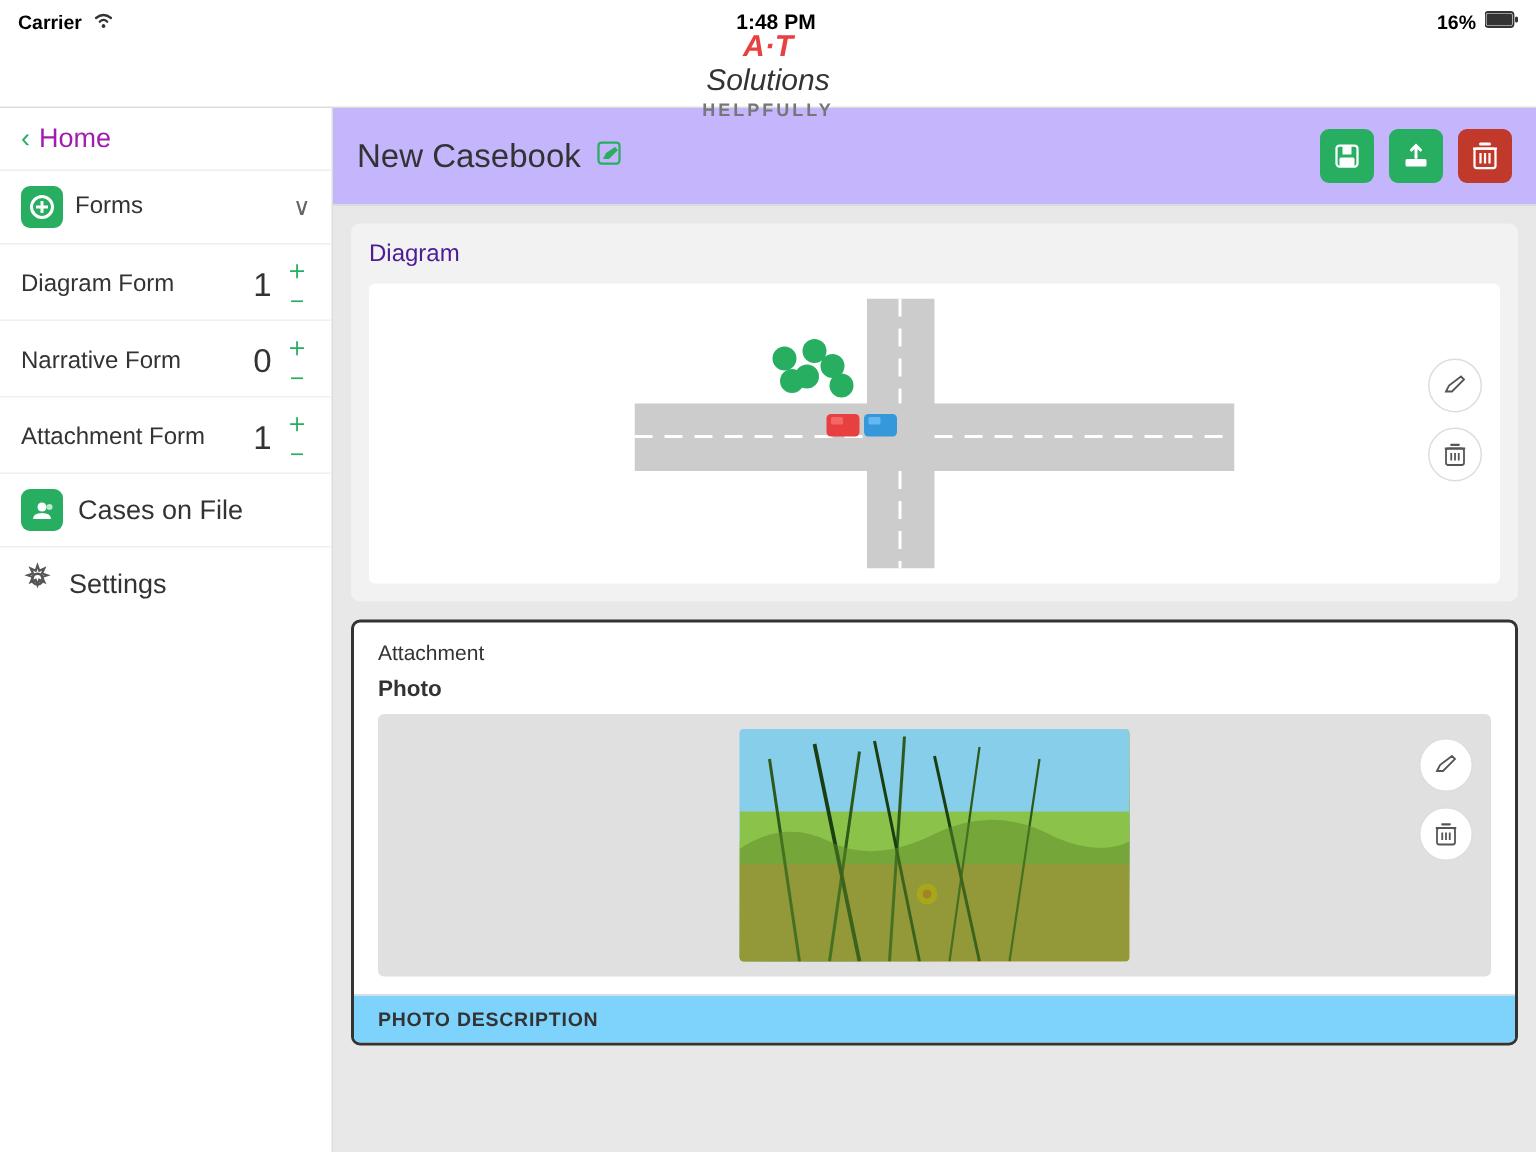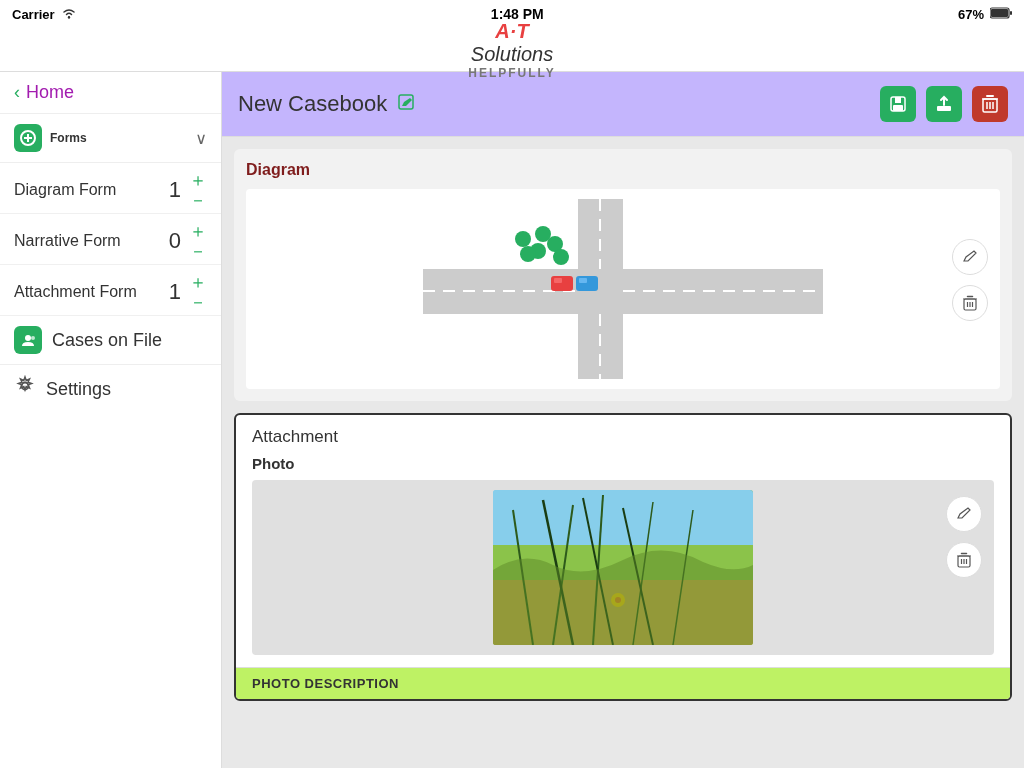--- a/index.html
+++ b/index.html
@@ -54,21 +54,21 @@
       border-bottom: 1px solid #eee;
       cursor: pointer;
     }
     .sidebar-forms-left { display: flex; align-items: center; gap: 8px; }
     .forms-icon {
       width: 28px; height: 28px;
       background: #27ae60; border-radius: 6px;
       display: flex; align-items: center; justify-content: center;
       color: white; font-size: 16px; font-weight: bold;
     }
-    .forms-label { font-size: 12px; font-weight: 700; color: #333; }
+    .forms-label { font-size: 16px; font-weight: 400; color: #333; }
     .chevron-down { color: #666; font-size: 16px; }
 
     .sidebar-form-item {
       display: flex; align-items: center; justify-content: space-between;
       padding: 8px 14px 4px 14px;
       border-bottom: 1px solid #f0f0f0;
     }
     .form-item-label { font-size: 16px; color: #333; }
     .form-item-right { display: flex; align-items: center; gap: 8px; }
     .form-item-count { font-size: 22px; font-weight: 300; color: #333; }
@@ -129,21 +129,21 @@
     .action-btn.delete { background: #c0392b; }
 
     
     .card {
       background: #f2f2f2;
       margin: 12px;
       border-radius: 6px;
       padding: 12px;
       position: relative;
     }
-    .card-title { font-size: 16px; font-weight: 700; color: #7f1d1d; margin-bottom: 10px; }
+    .card-title { font-size: 16px; font-weight: 400; color: #4c1d95; margin-bottom: 10px; }
 
     .diagram-area {
       background: white;
       border-radius: 4px;
       position: relative;
       height: 200px;
       overflow: hidden;
       display: flex; align-items: center; justify-content: center;
     }
 
@@ -161,21 +161,21 @@
     .attachment-card {
       background: #fff;
       margin: 12px;
       border-radius: 6px;
       border: 2px solid #333;
       overflow: hidden;
     }
     .attachment-header {
       padding: 12px 16px 4px 16px;
     }
-    .attachment-title { font-size: 17px; color: #333; font-weight: 500; }
+    .attachment-title { font-size: 14px; color: #333; font-weight: 500; }
     .attachment-subtitle { font-size: 15px; color: #555; padding: 4px 16px; }
     .photo-label { font-size: 15px; font-weight: 600; color: #333; padding: 4px 16px 8px 16px; }
     .photo-area {
       background: #e0e0e0;
       margin: 0 16px 12px 16px;
       border-radius: 4px;
       height: 175px;
       position: relative;
       display: flex; align-items: center; justify-content: center;
       overflow: hidden;
@@ -194,42 +194,42 @@
       background: #fff; border: 1.5px solid #ddd; border-radius: 50%;
       display: flex; align-items: center; justify-content: center;
       cursor: pointer; color: #555; font-size: 16px;
     }
     .photo-edit-btn { top: 16px; }
     .photo-delete-btn { top: 62px; }
 
     .photo-desc-header {
       padding: 8px 16px;
       border-top: 1px solid #ddd;
-      background: #bef264;
+      background: #7dd3fc;
     }
     .photo-desc-label { font-size: 13px; font-weight: 700; color: #333; letter-spacing: 0.5px; text-transform: uppercase; }
   </style>
 </head>
 <body>
 
 <div class="status-bar">
   <div class="status-left">
     <span>Carrier</span>
     <span>
       <svg width="16" height="12" viewBox="0 0 16 12">
         <path d="M8 10 L8 10" stroke="#333" stroke-width="2" stroke-linecap="round"></path>
         <path d="M5.5 7.5 Q8 5 10.5 7.5" stroke="#333" stroke-width="1.5" fill="none" stroke-linecap="round"></path>
         <path d="M3 5 Q8 1 13 5" stroke="#333" stroke-width="1.5" fill="none" stroke-linecap="round"></path>
         <circle cx="8" cy="10.5" r="1.2" fill="#333"></circle>
       </svg>
     </span>
   </div>
   <div style="font-size:14px;font-weight:600;">1:48 PM</div>
   <div class="status-right">
-    <span>67%</span>
+    <span>16%</span>
     <span>
       <svg width="22" height="12" viewBox="0 0 22 12">
         <rect x="0" y="1" width="19" height="10" rx="2" ry="2" stroke="#333" stroke-width="1.2" fill="none"></rect>
         <rect x="1" y="2" width="17" height="8" rx="1" fill="#333"></rect>
         <rect x="20" y="4" width="2" height="4" rx="1" fill="#333"></rect>
       </svg>
     </span>
   </div>
 </div>
 

